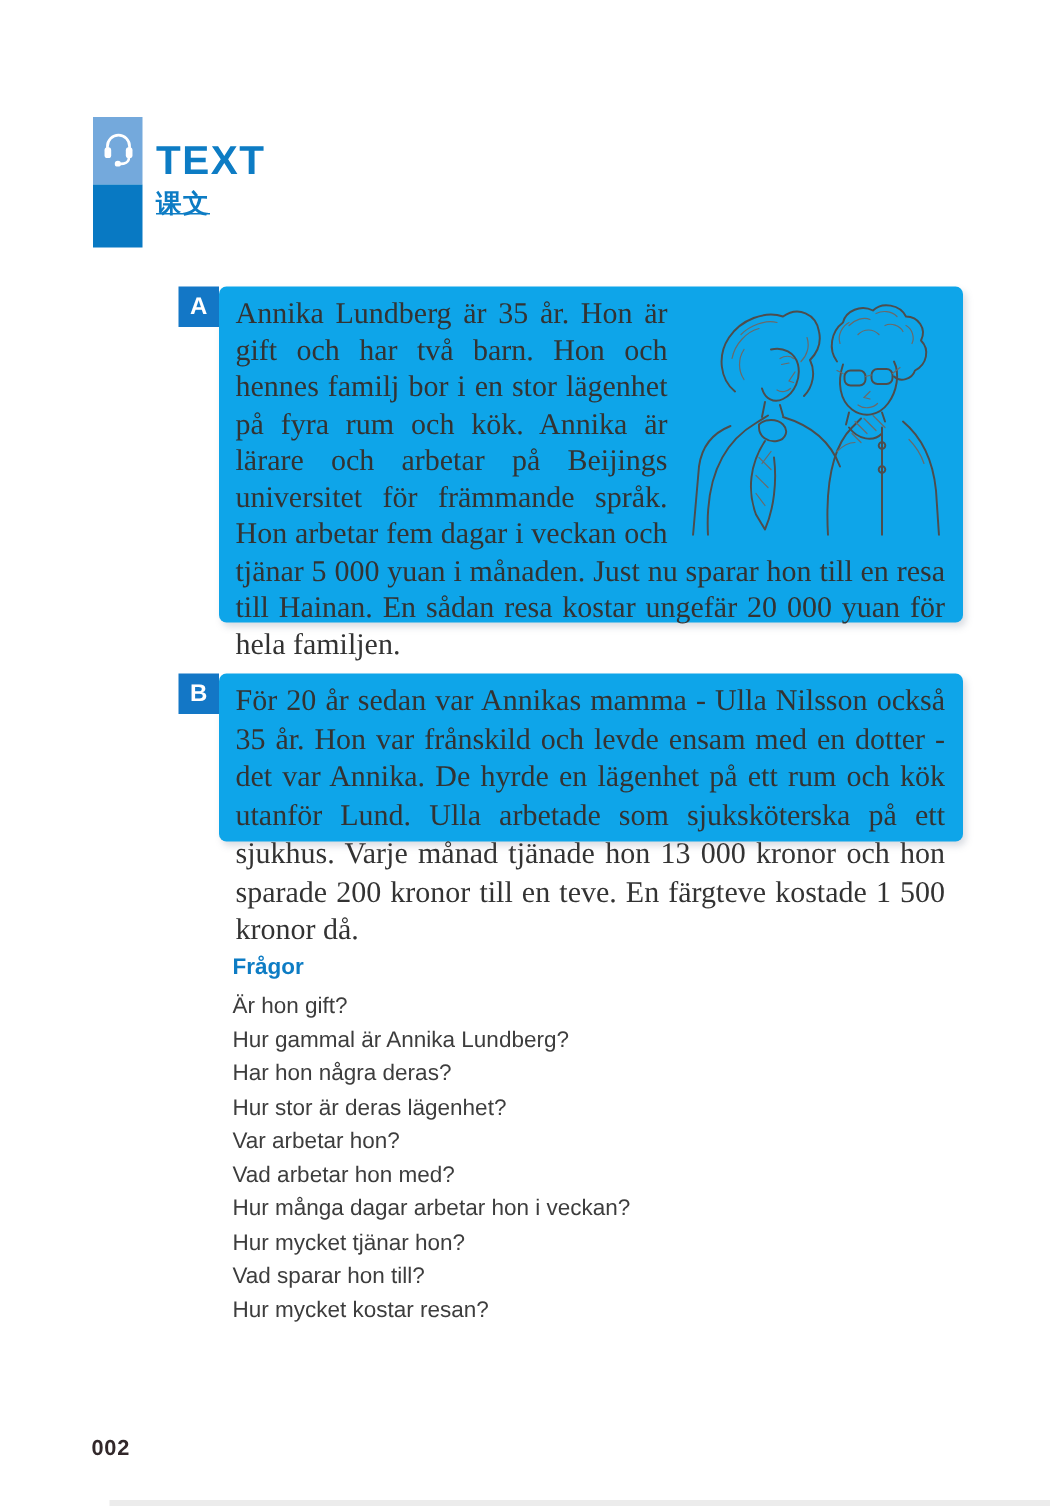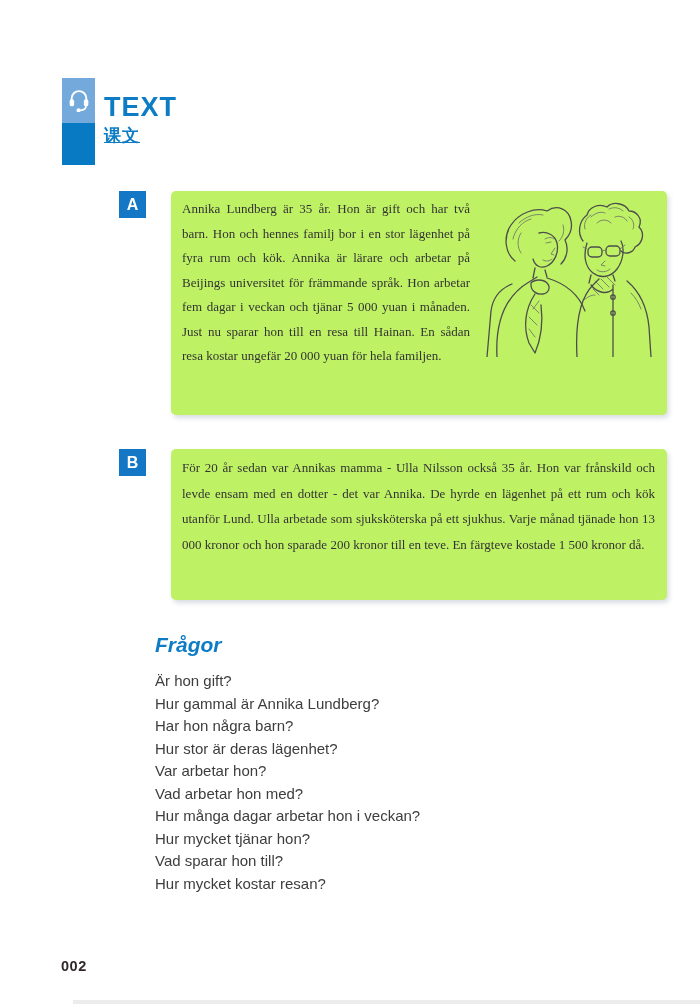--- a/index.html
+++ b/index.html
@@ -19,39 +19,39 @@
   
   .sec-label {
     position:absolute; width:27px; height:27px; background:#1377c6; color:#ffffff;
     font-size:16px; font-weight:bold; display:flex; align-items:center; justify-content:center;
     z-index:2;
   }
   .label-a { left:119px; top:191px; }
   .label-b { left:119px; top:449px; }
 
   .text-box {
-    position:absolute; left:146px; width:496px; background:#bef264;
+    position:absolute; left:146px; width:496px; background:#0ea5e9;
     border-radius:5px; box-shadow:2px 3px 5px rgba(120,130,150,0.28);
     padding:6px 12px 0 11px; box-sizing:border-box;
     font-family:"Liberation Serif", serif; color:#333333;
-    font-size:13px; text-align:justify;margin-left:25px;
+    font-size:20px; text-align:justify;
   }
   .box-a { top:191px; height:224px; line-height:24.5px; }
-  .box-b { top:449px; height:151px; line-height:25.5px; }
+  .box-b { top:449px; height:112px; line-height:25.5px; }
 
   .illus {
     float:right; width:176px; height:156px; margin:4px 0 6px 9px;
   }
   .illus svg { width:100%; height:100%; }
   .line-art { fill:none; stroke:#4d4d4d; stroke-width:1.3; stroke-linecap:round; stroke-linejoin:round; }
   .line-art-thin { fill:none; stroke:#6a6a6a; stroke-width:0.8; stroke-linecap:round; }
 
   
   .questions { position:absolute; left:155px; top:636px; width:420px; }
-  .q-heading { color:#0d7cc4; font-weight:bold; font-size:21px; line-height:18px; margin-bottom:16px;font-style:italic; }
+  .q-heading { color:#0d7cc4; font-weight:bold; font-size:15px; line-height:18px; margin-bottom:6px; }
   .q-item { font-size:15px; line-height:22.5px; color:#3d3d3d; }
 
   
   .page-number { position:absolute; left:61px; top:958px; font-size:14.5px; font-weight:700; color:#32282a; letter-spacing:0.5px; }
   .bottom-strip { position:absolute; left:73px; right:0; bottom:0; height:4px; background:#ececec; }
 </style>
 </head>
 <body>
 
 <div class="page">
@@ -112,21 +112,21 @@
 
   <div class="sec-label label-b">B</div>
   <div class="text-box box-b">
     <span>För 20 år sedan var Annikas mamma - Ulla Nilsson också 35 år. Hon var frånskild och levde ensam med en dotter - det var Annika. De hyrde en lägenhet på ett rum och kök utanför Lund. Ulla arbetade som sjuksköterska på ett sjukhus. Varje månad tjänade hon 13 000 kronor och hon sparade 200 kronor till en teve. En färgteve kostade 1 500 kronor då.</span>
   </div>
 
   <div class="questions">
     <div class="q-heading">Frågor</div>
     <div class="q-item">Är hon gift?</div>
     <div class="q-item">Hur gammal är Annika Lundberg?</div>
-    <div class="q-item">Har hon några barn?</div>
+    <div class="q-item">Har hon några deras?</div>
     <div class="q-item">Hur stor är deras lägenhet?</div>
     <div class="q-item">Var arbetar hon?</div>
     <div class="q-item">Vad arbetar hon med?</div>
     <div class="q-item">Hur många dagar arbetar hon i veckan?</div>
     <div class="q-item">Hur mycket tjänar hon?</div>
     <div class="q-item">Vad sparar hon till?</div>
     <div class="q-item">Hur mycket kostar resan?</div>
   </div>
 
   <div class="page-number">002</div>

